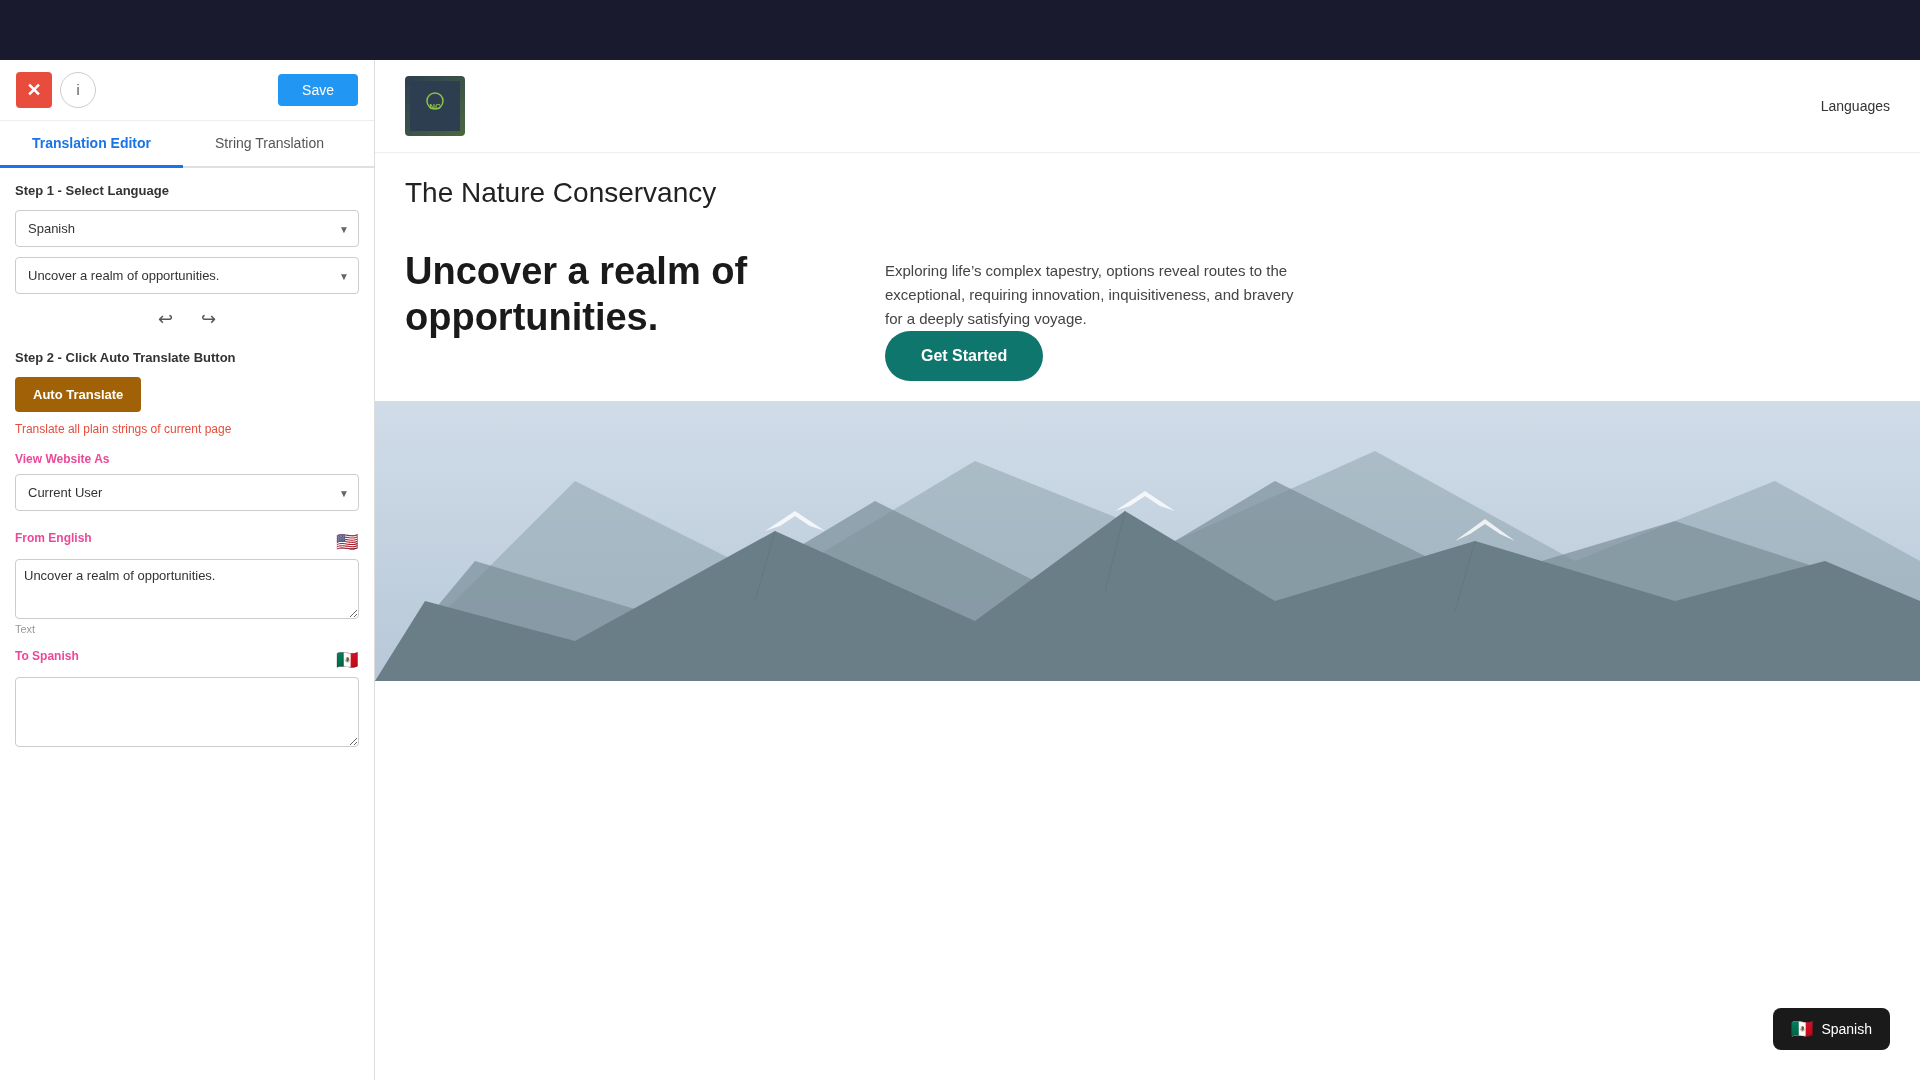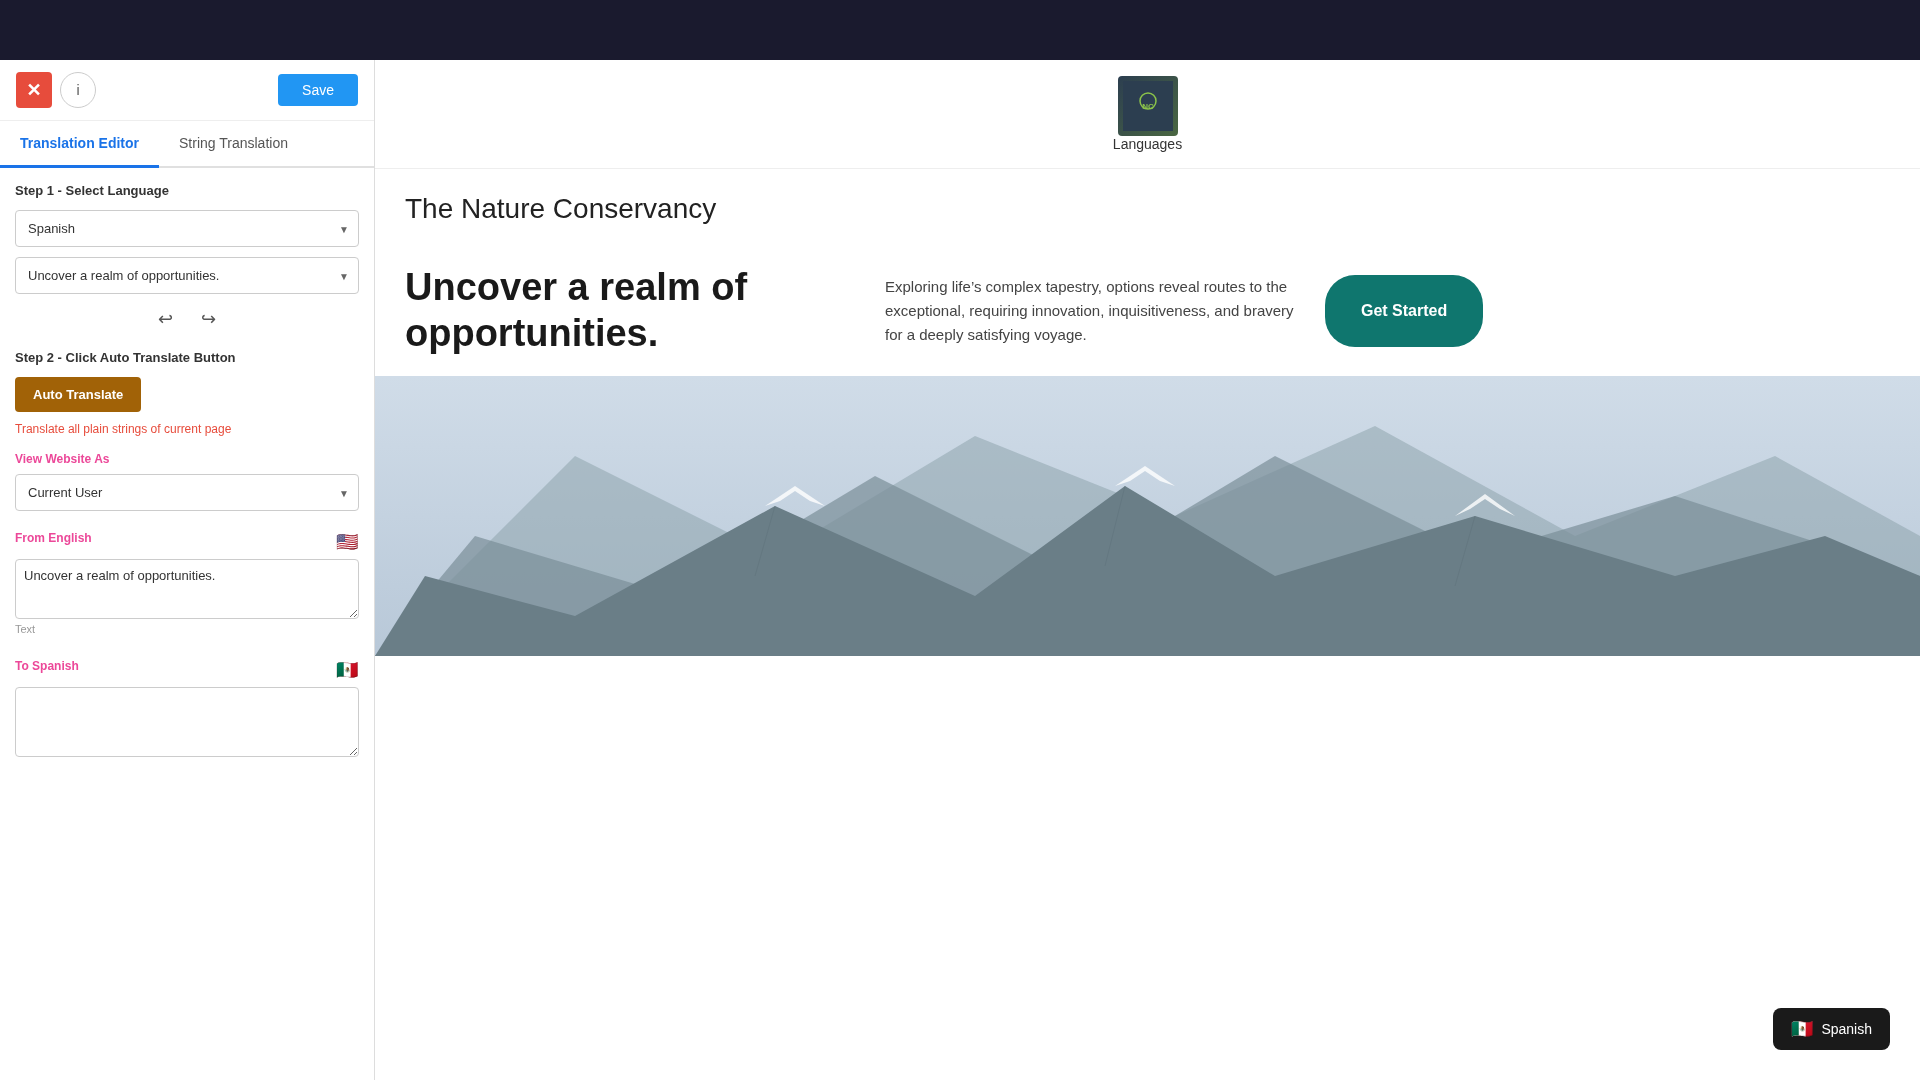--- a/index.html
+++ b/index.html
@@ -11,21 +11,21 @@
 
     
     .left-panel { width: 375px; background: #fff; border-right: 1px solid #ddd; display: flex; flex-direction: column; overflow: hidden; flex-shrink: 0; }
 
     .panel-header { display: flex; align-items: center; padding: 12px 16px; border-bottom: 1px solid #eee; gap: 8px; }
     .close-btn { width: 36px; height: 36px; background: #e74c3c; border: none; border-radius: 4px; cursor: pointer; display: flex; align-items: center; justify-content: center; color: white; font-size: 18px; font-weight: bold; }
     .info-btn { width: 36px; height: 36px; background: transparent; border: 1px solid #ccc; border-radius: 50%; cursor: pointer; display: flex; align-items: center; justify-content: center; color: #555; font-size: 14px; }
     .save-btn { margin-left: auto; background: #2196F3; color: white; border: none; border-radius: 4px; padding: 8px 24px; font-size: 14px; cursor: pointer; font-weight: 500; }
 
     .tabs { display: flex; border-bottom: 2px solid #e0e0e0; }
-    .tab { padding: 14px 20px; font-size: 14px; cursor: pointer; color: #555; border-bottom: 3px solid transparent; margin-bottom: -2px; }
+    .tab { padding: 14px 32px; font-size: 14px; cursor: pointer; color: #555; border-bottom: 3px solid transparent; margin-bottom: -2px; }
     .tab.active { color: #1a73e8; border-bottom-color: #1a73e8; font-weight: 600; }
 
     .panel-body { flex: 1; overflow-y: auto; padding: 15px; }
 
     .step-title { font-size: 13px; font-weight: 700; color: #333; margin-bottom: 12px; }
 
     .select-wrapper { position: relative; margin-bottom: 10px; }
     .select-wrapper select { width: 100%; padding: 10px 30px 10px 12px; border: 1px solid #ccc; border-radius: 4px; font-size: 13px; color: #333; appearance: none; background: white; cursor: pointer; }
     .select-wrapper::after { content: '▼'; position: absolute; right: 10px; top: 50%; transform: translateY(-50%); font-size: 10px; color: #666; pointer-events: none; }
 
@@ -36,36 +36,36 @@
 
     .translate-hint { color: #e74c3c; font-size: 12px; margin-bottom: 16px; cursor: pointer; }
 
     .section-title { font-size: 12px; font-weight: 700; color: #ec4899; margin-bottom: 8px; }
 
     .flag-row { display: flex; align-items: center; justify-content: space-between; margin-bottom: 6px; }
     .flag-icon { font-size: 18px; }
 
     .text-area { width: 100%; padding: 8px; border: 1px solid #ccc; border-radius: 4px; font-size: 13px; color: #333; resize: vertical; min-height: 60px; font-family: inherit; }
 
-    .text-type-label { font-size: 11px; color: #999; margin-bottom: 24px; }
+    .text-type-label { font-size: 11px; color: #999; margin-bottom: 14px; }
 
     
     .right-panel { flex: 1; background: #ffffff; overflow-y: auto; position: relative; }
 
-    .site-header { display: flex; align-items: center; justify-content: space-between; padding: 16px 30px; border-bottom: 1px solid #eee; flex-direction: column; }
+    .site-header { display: flex; align-items: center; justify-content: space-between; padding: 16px 30px; border-bottom: 1px solid #eee; }
     .site-logo { width: 60px; height: 60px; background: #333; border-radius: 4px; display: flex; align-items: center; justify-content: center; overflow: hidden; }
     .logo-img { width: 100%; height: 100%; object-fit: cover; background: linear-gradient(135deg, #2c3e50, #4a6741); display: flex; align-items: center; justify-content: center; color: white; font-size: 10px; }
     .languages-btn { font-size: 14px; color: #333; cursor: pointer; font-weight: 500; }
 
     .site-title { font-size: 28px; color: #222; padding: 24px 30px 20px; font-weight: 400; }
 
     .hero-content { display: flex; padding: 20px 30px; gap: 60px; align-items: flex-start; }
     .hero-heading { font-size: 38px; font-weight: 700; color: #1a1a1a; max-width: 420px; line-height: 1.2; }
     .hero-text { font-size: 15px; color: #444; max-width: 420px; line-height: 1.6; }
-    .hero-right { display: flex; flex-direction: row; gap: 20px; padding-top: 10px; }
+    .hero-right { display: flex; flex-direction: column; padding-top: 10px; }
 
     .get-started-btn { background: #0f766e; color: white; border: none; border-radius: 30px; padding: 16px 36px; font-size: 16px; font-weight: 600; cursor: pointer; display: inline-block; width: fit-content; }
 
     .mountain-image { width: 100%; height: 280px; background: linear-gradient(160deg, #c8d6e5 0%, #a8b8c8 20%, #8a9db0 40%, #7a9090 60%, #8a9090 80%, #9a9595 100%); position: relative; overflow: hidden; display: flex; align-items: flex-end; justify-content: center; }
     .mountain-svg { width: 100%; height: 100%; }
 
     
     .language-badge { position: fixed; bottom: 30px; right: 30px; background: #1a1a1a; color: white; padding: 10px 18px; border-radius: 8px; display: flex; align-items: center; gap: 8px; font-size: 14px; font-weight: 500; z-index: 100; }
     .badge-flag { font-size: 18px; }
   </style>

